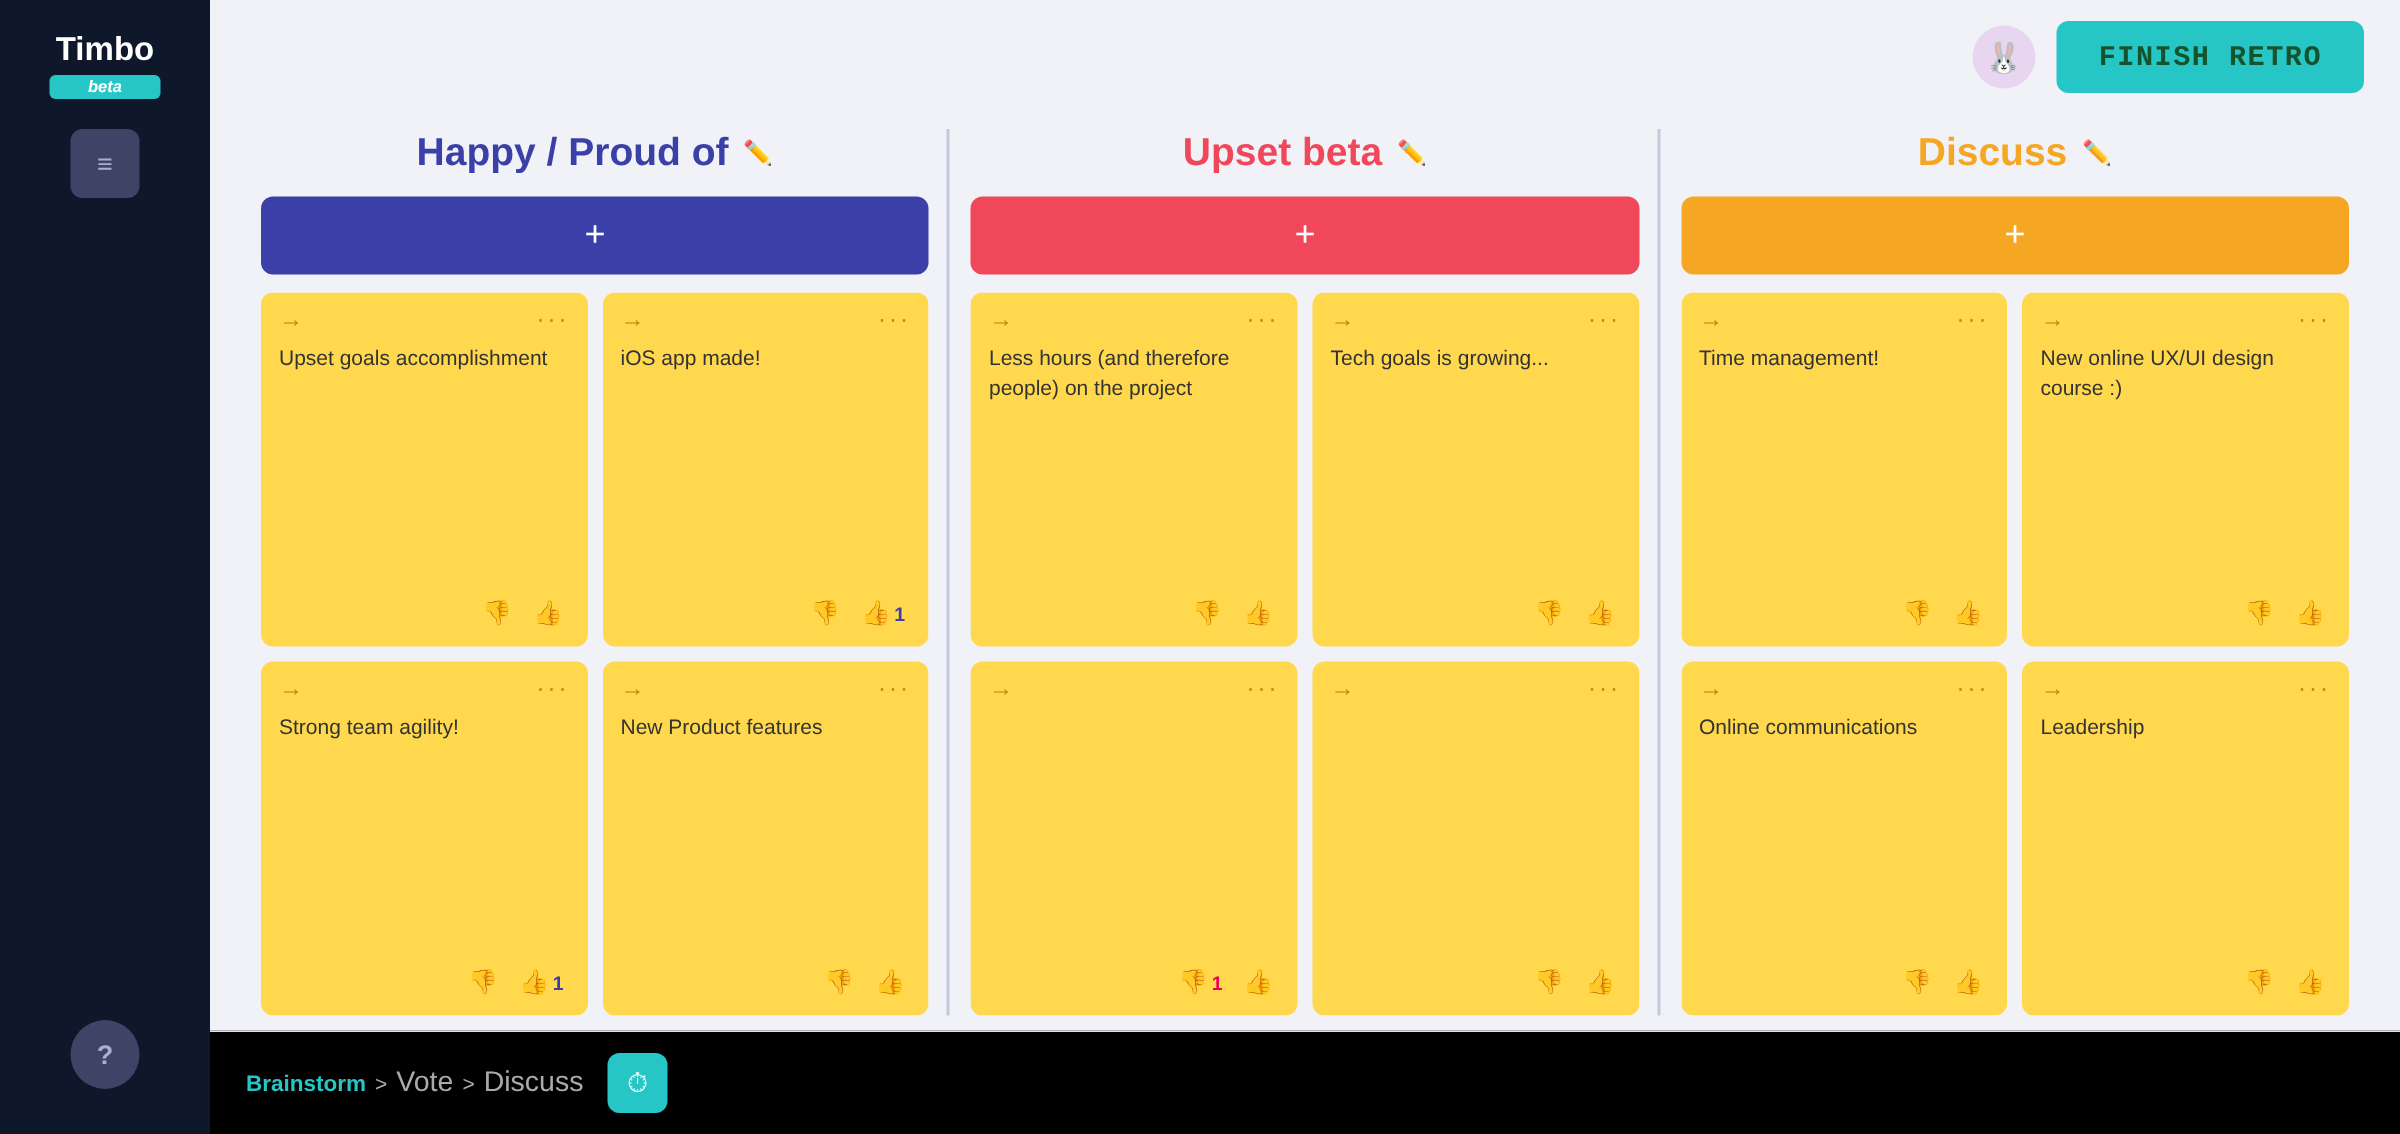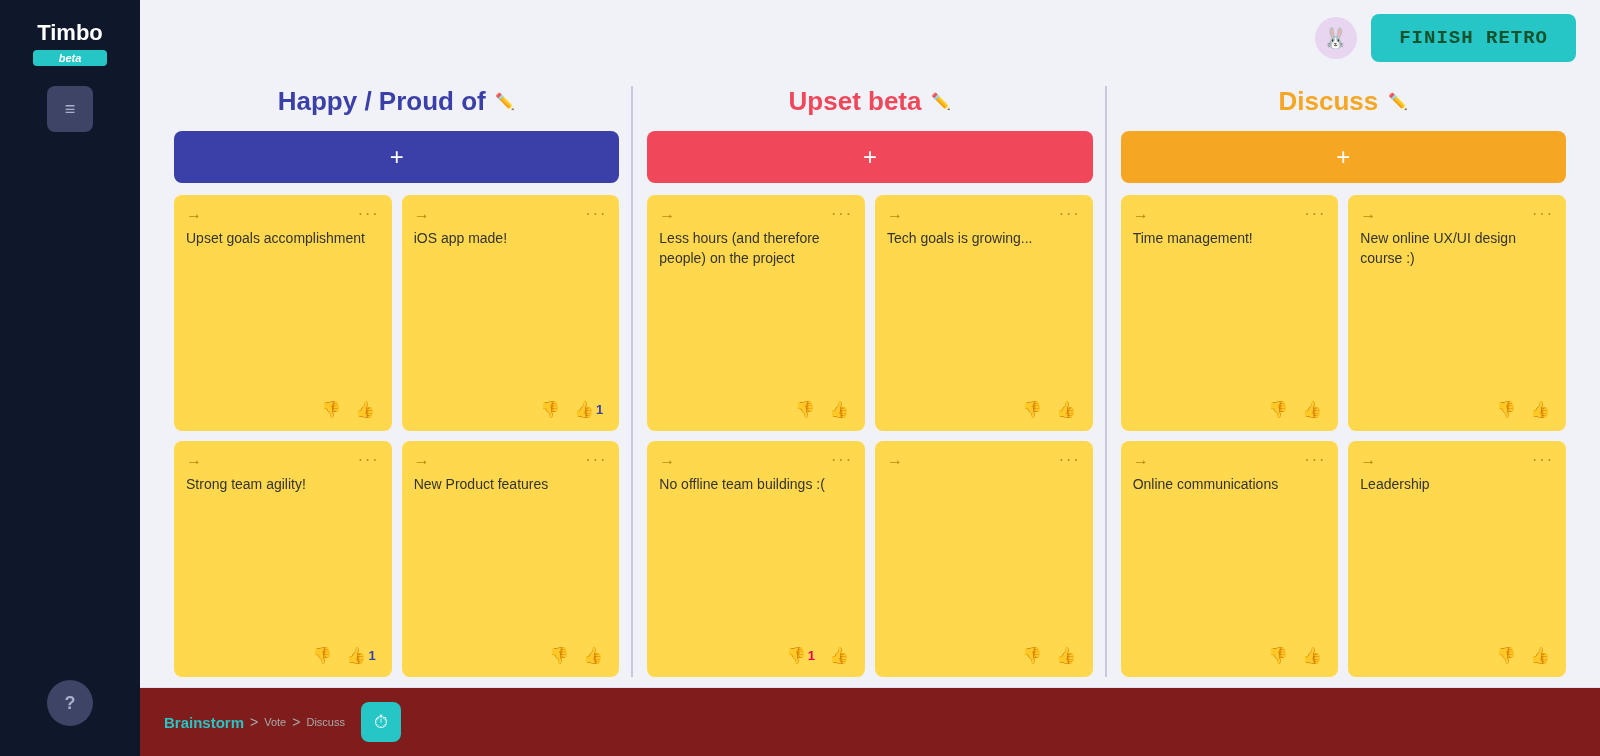--- a/index.html
+++ b/index.html
@@ -240,21 +240,21 @@
       color: #3b3fa8;
     }
     .vote-count-down {
       font-size: 13px;
       font-weight: 600;
       color: #e05;
     }
 
     
     .footer {
-      background: #7f1d1d;
+      background: #000000;
       padding: 14px 24px;
       display: flex;
       align-items: center;
       gap: 0;
       border-top: 1px solid #e0e4f0;
       min-height: 56px;
     }
     .footer-steps {
       display: flex;
       align-items: center;
@@ -265,21 +265,21 @@
       font-weight: 700;
       font-size: 15px;
       cursor: pointer;
     }
     .step-sep {
       color: #aaa;
       font-size: 14px;
     }
     .step-inactive {
       color: #aaa;
-      font-size: 11px;
+      font-size: 19px;
     }
     .footer-clock-btn {
       background: #26c6c6;
       border: none;
       border-radius: 8px;
       width: 40px;
       height: 40px;
       cursor: pointer;
       display: flex;
       align-items: center;
@@ -418,21 +418,20 @@
               <button class="vote-btn">
                 <span style="font-size:16px; color:#aaa;">👍</span>
               </button>
             </div>
           </div>
           <div class="card">
             <div class="card-top">
               <span class="card-arrow">→</span>
               <span class="card-dots">···</span>
             </div>
-            <div class="card-text">No offline team buildings :(</div>
             <div class="card-actions">
               <button class="vote-btn active-down">👎 <span class="vote-count-down">1</span></button>
               <button class="vote-btn">
                 <span style="font-size:16px; color:#aaa;">👍</span>
               </button>
             </div>
           </div>
           <div class="card">
             <div class="card-top">
               <span class="card-arrow">→</span>

